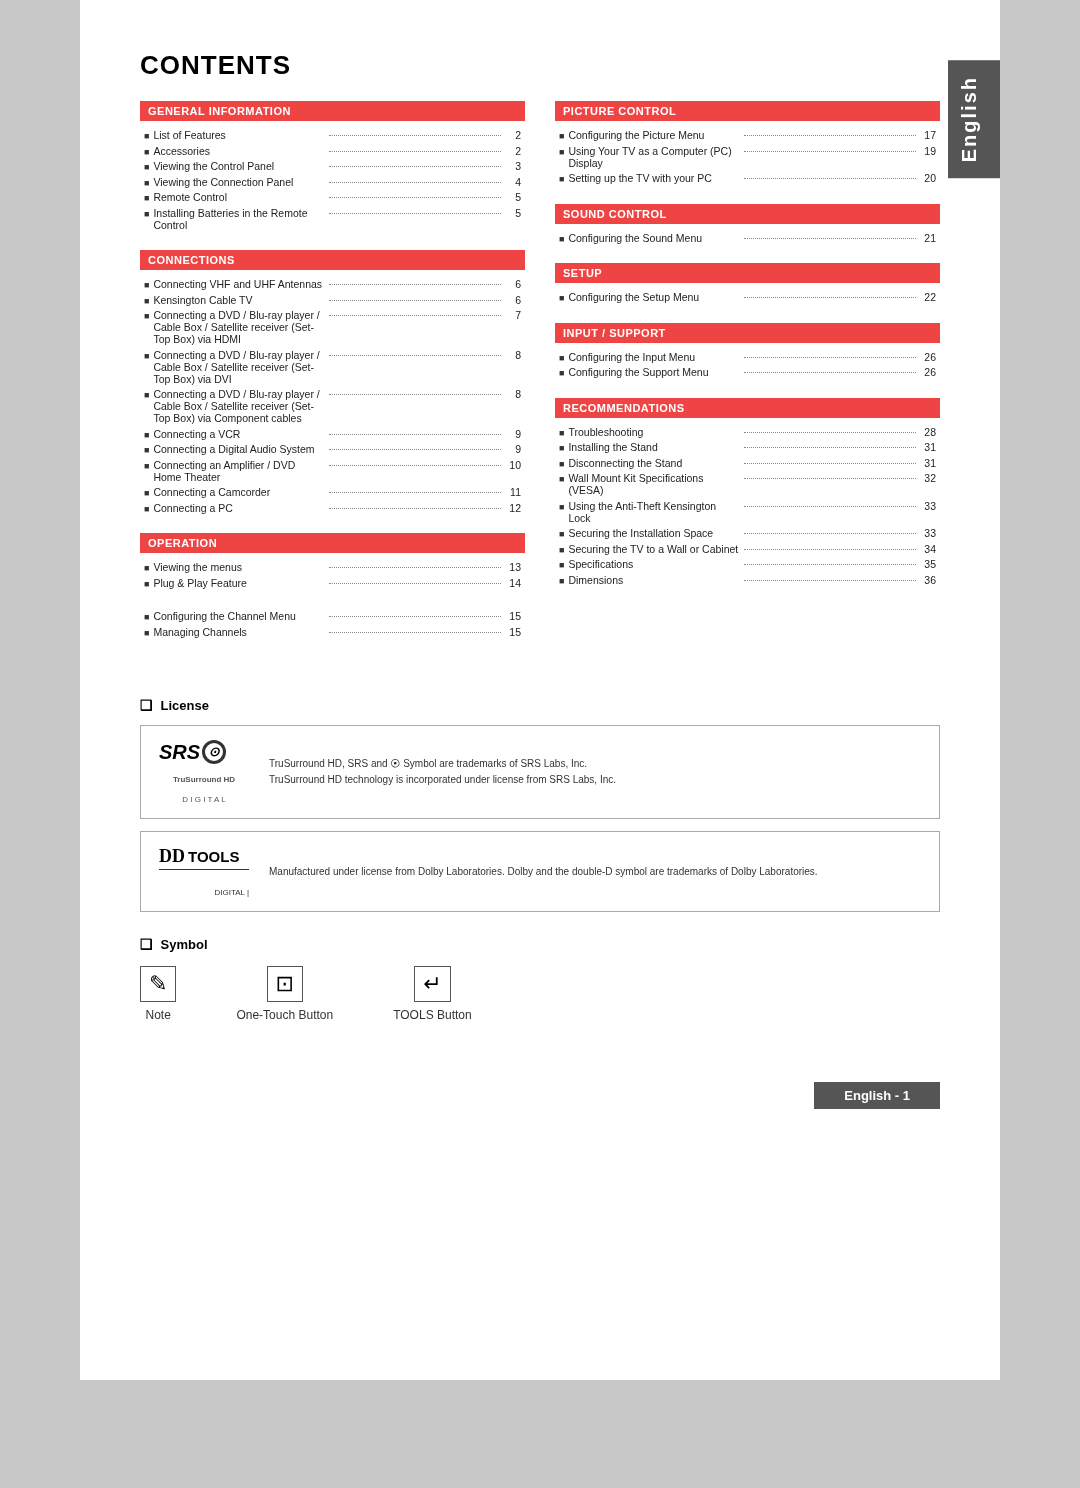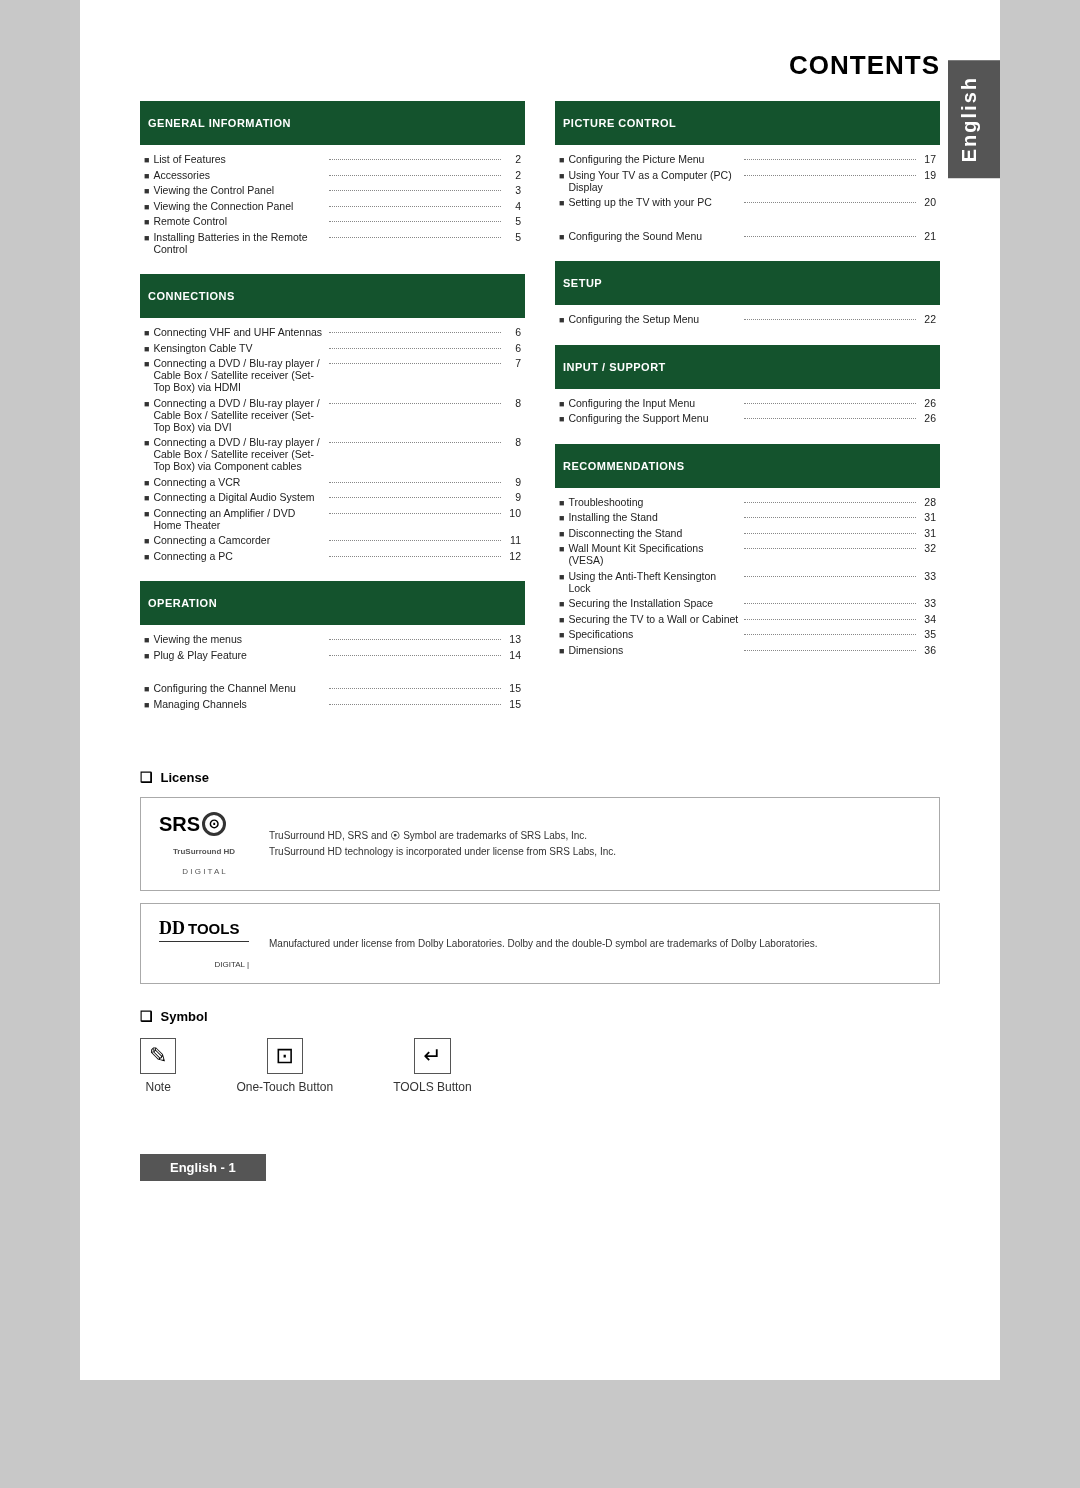--- a/index.html
+++ b/index.html
@@ -33,36 +33,35 @@
       font-size: 20px;
       font-weight: bold;
       letter-spacing: 2px;
       text-align: center;
     }
     h1.title {
       font-size: 26px;
       font-weight: bold;
       margin-bottom: 20px;
       letter-spacing: 1px;
-      text-align: right;
     }
     .toc-grid {
       display: grid;
       grid-template-columns: 1fr 1fr;
       gap: 0 30px;
     }
     .toc-section {
       margin-bottom: 18px;
     }
     .section-header {
-      background: #14532d;
+      background: #ef4444;
       color: white;
       font-size: 11px;
       font-weight: bold;
-      padding: 16px 8px;
+      padding: 4px 8px;
       margin-bottom: 6px;
       letter-spacing: 0.5px;
     }
     .toc-item {
       font-size: 10.5px;
       color: #222;
       padding: 1.5px 4px;
       display: flex;
       align-items: baseline;
     }
@@ -111,20 +110,21 @@
     .srs-logo {
       min-width: 90px;
       text-align: center;
     }
     .srs-logo .srs-top {
       font-size: 20px;
       font-weight: bold;
       display: flex;
       align-items: center;
       gap: 2px;
+      font-style: italic;
     }
     .srs-circle {
       display: inline-block;
       width: 24px;
       height: 24px;
       border: 3px solid #333;
       border-radius: 50%;
       text-align: center;
       line-height: 18px;
       font-size: 13px;
@@ -189,21 +189,21 @@
       padding: 4px 8px;
       min-width: 36px;
       text-align: center;
     }
     .symbol-label {
       font-size: 12px;
       color: #333;
     }
     
     .footer {
-      text-align: left;
+      text-align: right;
       margin-top: 50px;
       padding-top: 10px;
     }
     .footer-badge {
       display: inline-block;
       background: #555555;
       color: white;
       padding: 6px 30px;
       font-size: 13px;
       font-weight: bold;
@@ -376,20 +376,21 @@
             <span class="page-num">19</span>
           </div>
           <div class="toc-item">
             <span class="bullet">■</span>
             <span class="item-text">Setting up the TV with your PC</span>
             <span class="dots"></span>
             <span class="page-num">20</span>
           </div>
         </div>
         <div class="toc-section">
+          <div class="section-header">SOUND CONTROL</div>
           <div class="toc-item">
             <span class="bullet">■</span>
             <span class="item-text">Configuring the Sound Menu</span>
             <span class="dots"></span>
             <span class="page-num">21</span>
           </div>
         </div>
         <div class="toc-section">
           <div class="section-header">SETUP</div>
           <div class="toc-item">

